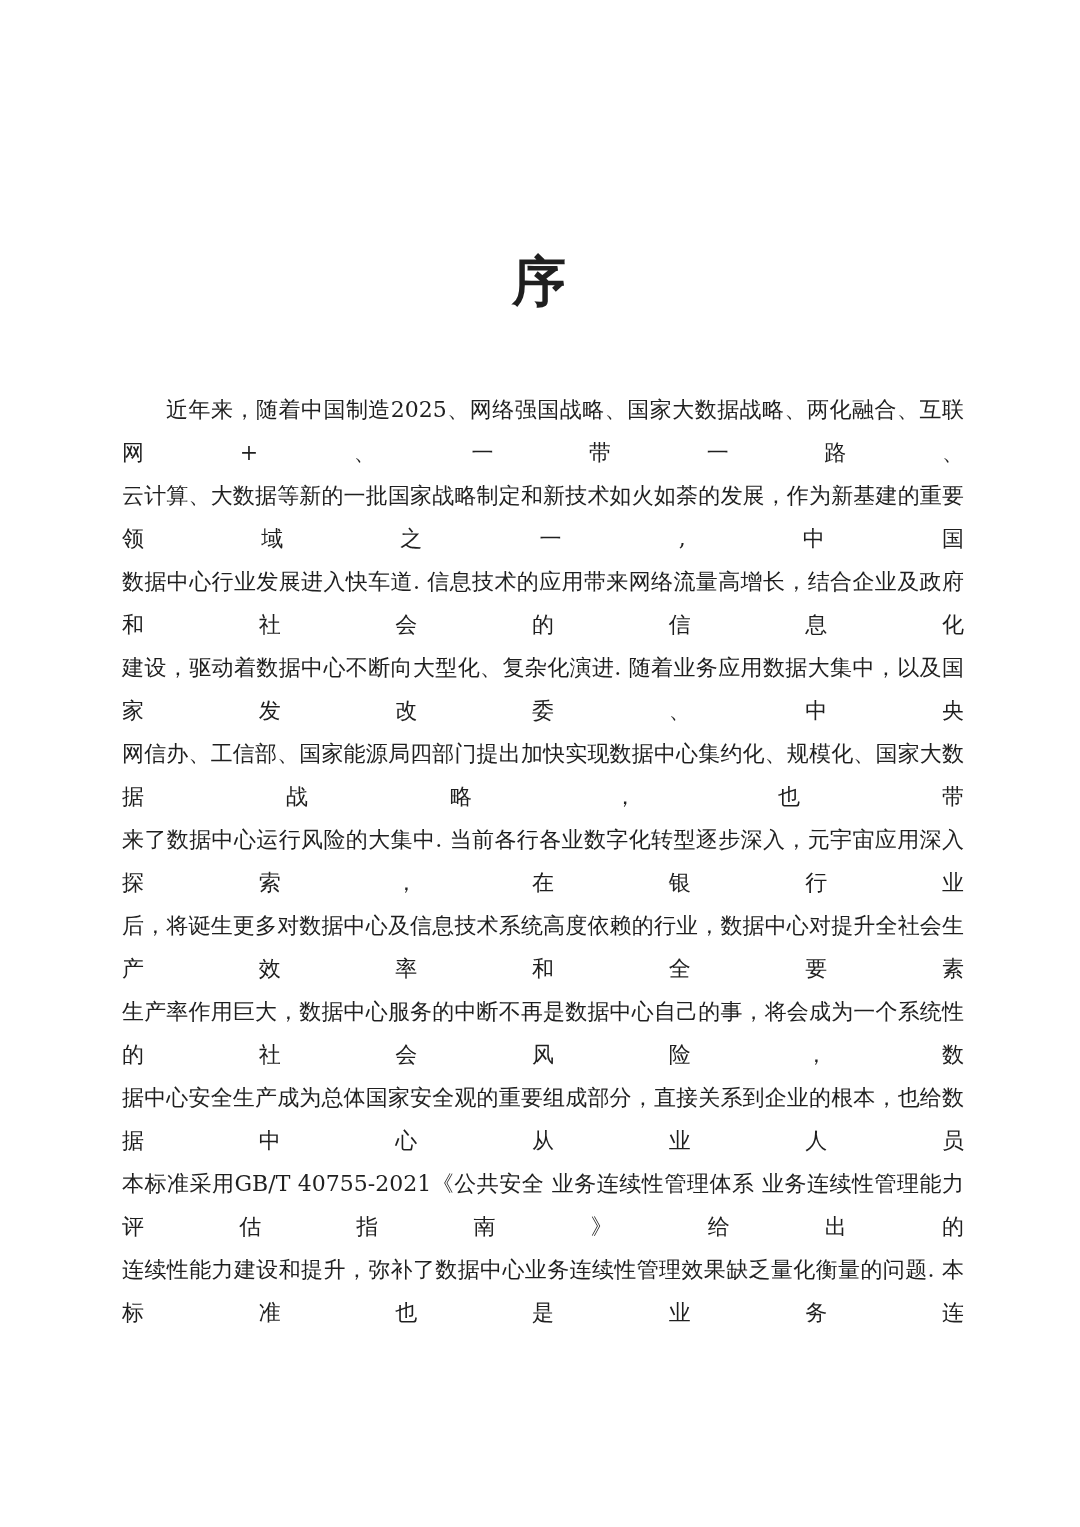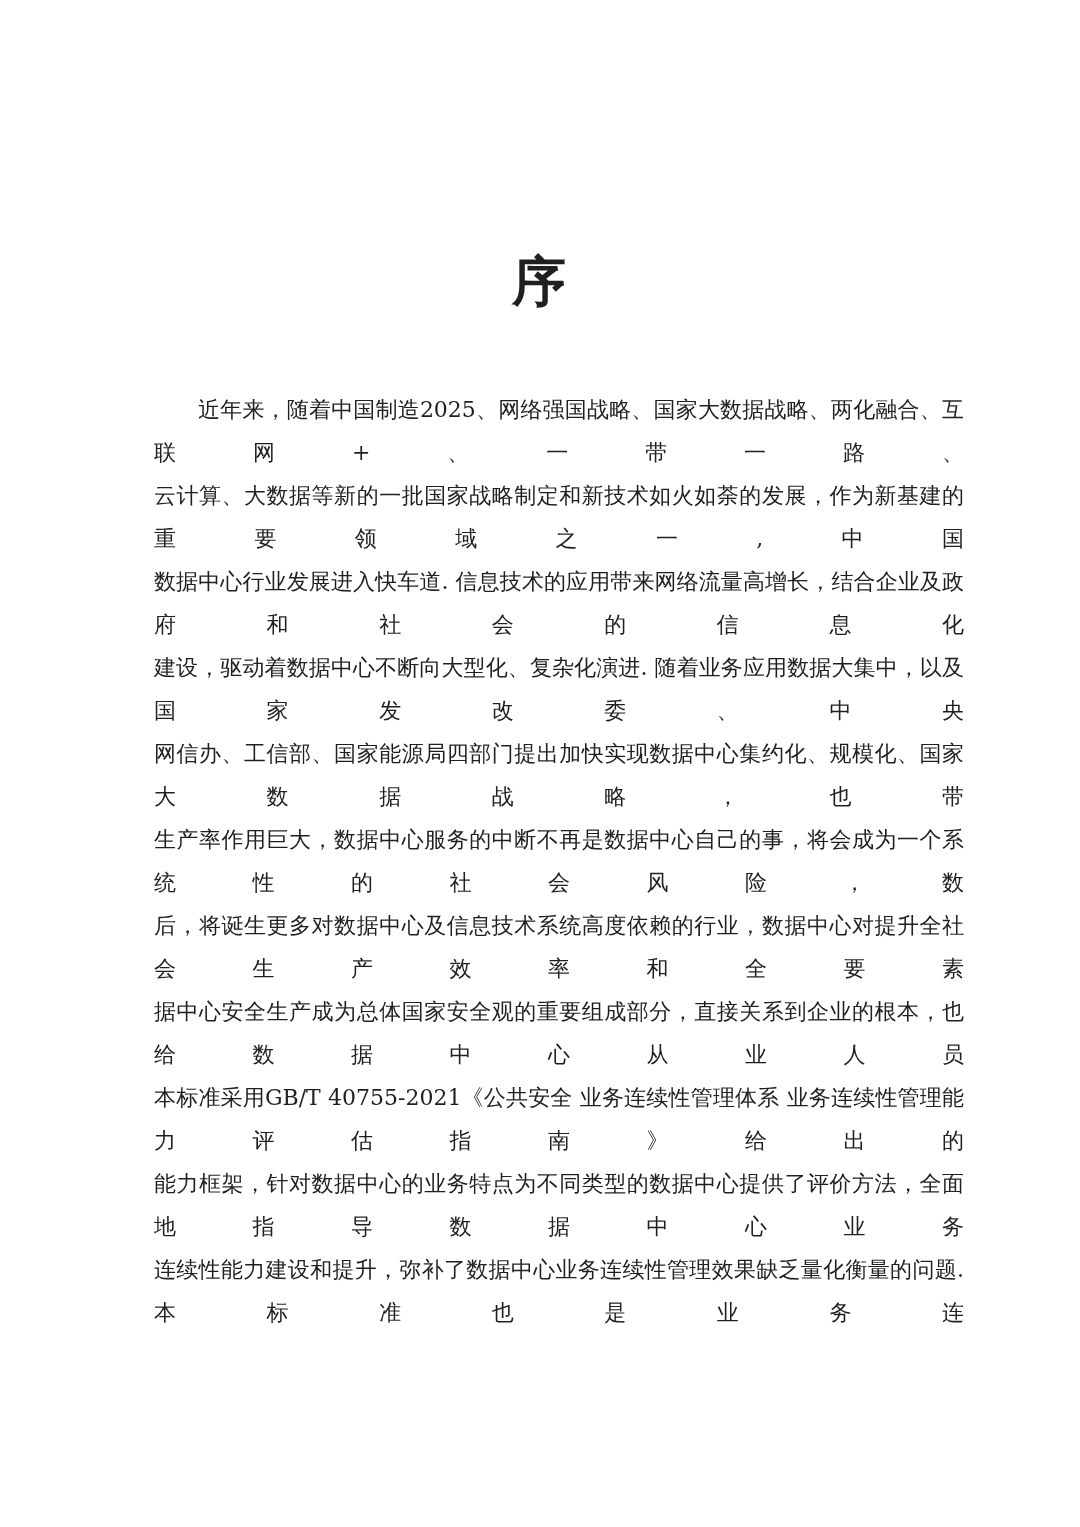--- a/index.html
+++ b/index.html
@@ -33,43 +33,42 @@
     top: 388px;
     left: 122px;
     width: 842px;
     font-size: 22px;
     line-height: 43px;
   }
   .ln {
     text-align: justify;
     text-align-last: justify;
     white-space: normal;
-    margin-left: 32px;
   }
   .ln.first {
     text-indent: 2em;
   }
   .ln.last {
     text-align-last: left;
   }
 </style>
 </head>
 <body>
 
 <div class="page">
   <h1 class="doc-title">序</h1>
 
   <div class="body-text">
     <div class="ln first">近年来，随着中国制造2025、网络强国战略、国家大数据战略、两化融合、互联网+、一带一路、</div>
     <div class="ln">云计算、大数据等新的一批国家战略制定和新技术如火如荼的发展，作为新基建的重要领域之一,中国</div>
     <div class="ln">数据中心行业发展进入快车道. 信息技术的应用带来网络流量高增长，结合企业及政府和社会的信息化</div>
     <div class="ln">建设，驱动着数据中心不断向大型化、复杂化演进. 随着业务应用数据大集中，以及国家发改委、中央</div>
     <div class="ln">网信办、工信部、国家能源局四部门提出加快实现数据中心集约化、规模化、国家大数据战略，也带</div>
+    <div class="ln">来了数据中心运行风险的大集中. 当前各行各业数字化转型逐步深入，元宇宙应用深入探索，在银行业</div>
+    <div class="ln">后，将诞生更多对数据中心及信息技术系统高度依赖的行业，数据中心对提升全社会生产效率和全要素</div>
     <div class="ln">生产率作用巨大，数据中心服务的中断不再是数据中心自己的事，将会成为一个系统性的社会风险，数</div>
-    <div class="ln">后，将诞生更多对数据中心及信息技术系统高度依赖的行业，数据中心对提升全社会生产效率和全要素</div>
     <div class="ln">据中心安全生产成为总体国家安全观的重要组成部分，直接关系到企业的根本，也给数据中心从业人员</div>
 
     <div class="ln">本标准采用GB/T 40755-2021《公共安全 业务连续性管理体系 业务连续性管理能力评估指南》给出的</div>
-    <div class="ln">能力框架，针对数据中心的业务特点为不同类型的数据中心提供了评价方法，全面地指导数据中心业务</div>
     <div class="ln">连续性能力建设和提升，弥补了数据中心业务连续性管理效果缺乏量化衡量的问题. 本标准也是业务连</div>
 
   </div>
 </div>
 
 </body></html>

